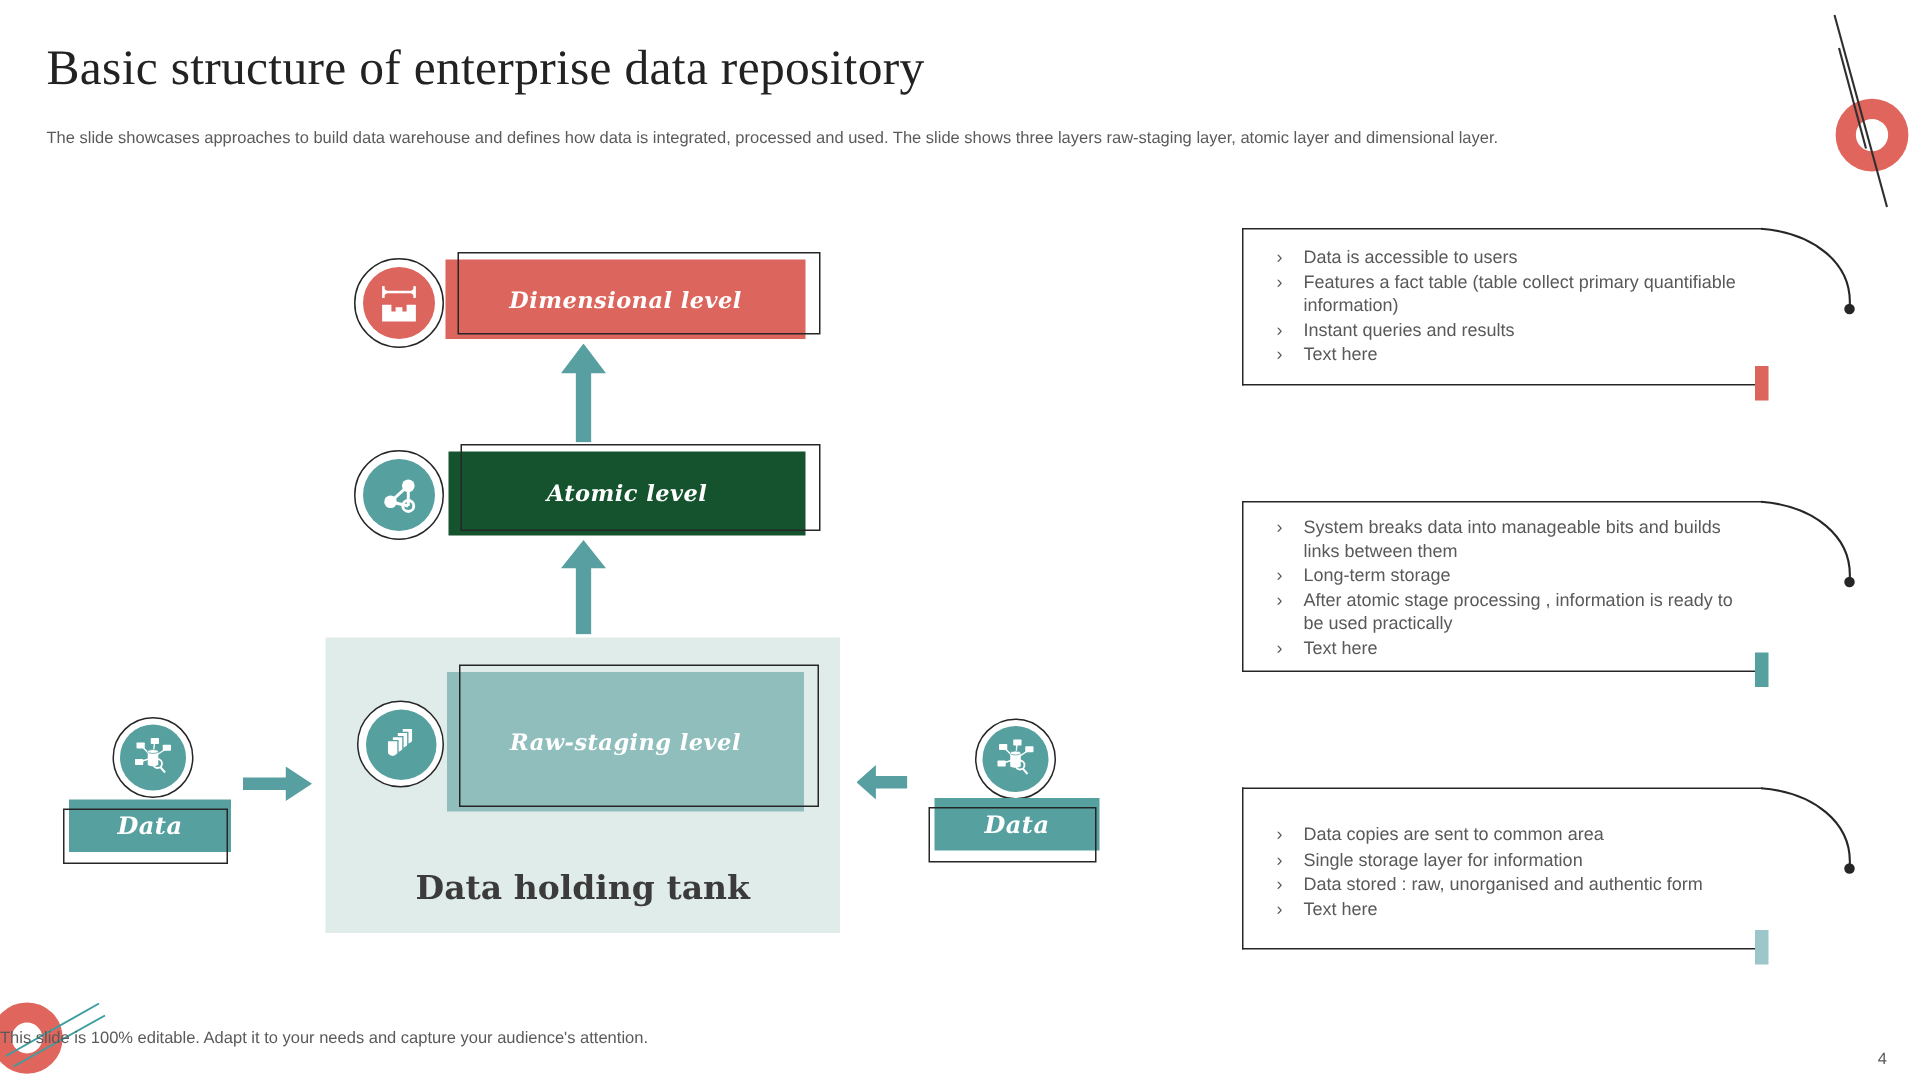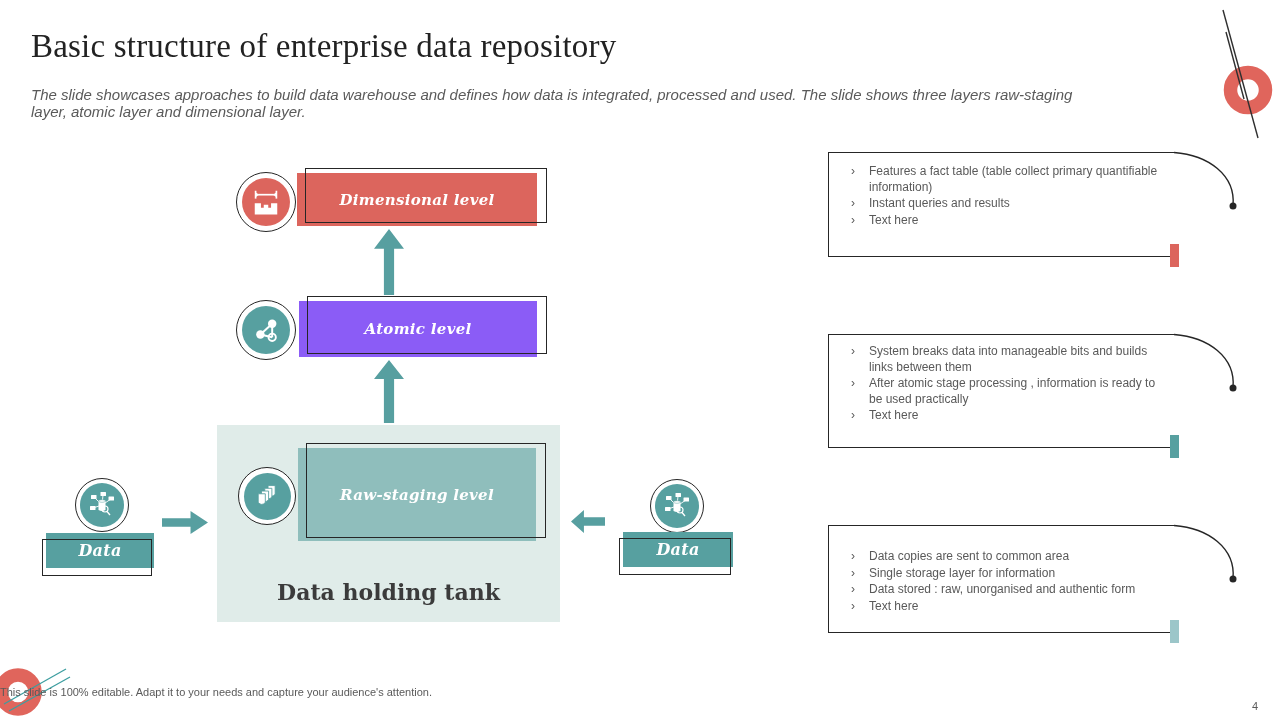--- a/index.html
+++ b/index.html
@@ -2,21 +2,21 @@
 <html><head>
 <meta charset="utf-8">
 <style>
   html,body{margin:0;padding:0;background:#888;}
   #slide{position:relative;width:1280px;height:720px;background:#ffffff;overflow:hidden;
          font-family:"Liberation Sans",sans-serif;color:#595959;}
 
   
   .title{position:absolute;left:31px;top:28px;font-family:"Liberation Serif",serif;
          font-size:33px;color:#222222;letter-spacing:.2px;}
-  .subtitle{position:absolute;left:31px;top:86px;width:1080px;font-size:15px;color:#5a5a5a;font-style:italic;}
+  .subtitle{position:absolute;left:31px;top:86px;width:1080px;font-size:11px;color:#5a5a5a;}
 
   
   .lvl{position:absolute;display:flex;align-items:center;justify-content:center;}
   .lvl-outline{position:absolute;left:8px;top:-5px;width:100%;height:100%;
                border:1.3px solid #262626;pointer-events:none;}
   .lvl-label{position:relative;font-family:"DejaVu Serif",serif;font-weight:bold;
              font-size:15px;color:#ffffff;letter-spacing:.3px;font-style:italic;}
   #lvl-dim{left:297px;top:173px;width:240px;height:53px;}
   #lvl-atomic{left:299px;top:301px;width:238px;height:56px;}
   #lvl-raw{left:298px;top:448px;width:238px;height:93px;}
@@ -98,21 +98,21 @@
   <div class="arrow arrow-up" id="arrow-u2"></div>
   <div class="arrow arrow-up" id="arrow-u1"></div>
   <div class="arrow" id="arrow-r"></div>
   <div class="arrow" id="arrow-l"></div>
 
   <div class="lvl" id="lvl-dim" style="background: rgb(220, 101, 93);">
     <div class="lvl-outline"></div>
     <span class="lvl-label">Dimensional level</span>
   </div>
 
-  <div class="lvl" id="lvl-atomic" style="background: #8b5cf6;">
+  <div class="lvl" id="lvl-atomic" style="background: #14532d;">
     <div class="lvl-outline"></div>
     <span class="lvl-label">Atomic level</span>
   </div>
 
   <div class="lvl" id="lvl-raw" style="background: rgb(143, 190, 188);">
     <div class="lvl-outline"></div>
     <span class="lvl-label">Raw-staging level</span>
   </div>
 
   <div class="badge" id="badge-dim">
@@ -205,34 +205,36 @@
     <div class="data-outline"></div>
     <span class="lvl-label">Data</span>
   </div>
   <div class="databox" id="databox-r" style="background: rgb(87, 160, 160);">
     <div class="data-outline"></div>
     <span class="lvl-label">Data</span>
   </div>
 
   <div class="callout" id="callout-1">
     <ul>
+        <li>Data is accessible to users</li>
         <li>Features a fact table (table collect primary quantifiable information)</li>
         <li>Instant queries and results</li>
         <li>Text here</li>
       </ul>
     <svg class="swoosh" viewBox="0 0 66 62">
       <path d="M0,1.5 C34,4 62,24 59,55" fill="none" stroke="#262626" stroke-width="1.4"></path>
       <circle cx="59" cy="55" r="3.5" fill="#262626"></circle>
     </svg>
     <div class="tick" style="background: rgb(220, 101, 93);"></div>
   </div>
 
   <div class="callout" id="callout-2">
     <ul>
         <li>System breaks data into manageable bits and builds links between them</li>
+        <li>Long-term storage</li>
         <li>After atomic stage processing , information is ready to be used practically</li>
         <li>Text here</li>
       </ul>
     <svg class="swoosh" viewBox="0 0 66 62">
       <path d="M0,1.5 C34,4 62,24 59,55" fill="none" stroke="#262626" stroke-width="1.4"></path>
       <circle cx="59" cy="55" r="3.5" fill="#262626"></circle>
     </svg>
     <div class="tick" style="background: rgb(87, 160, 160);"></div>
   </div>
 

